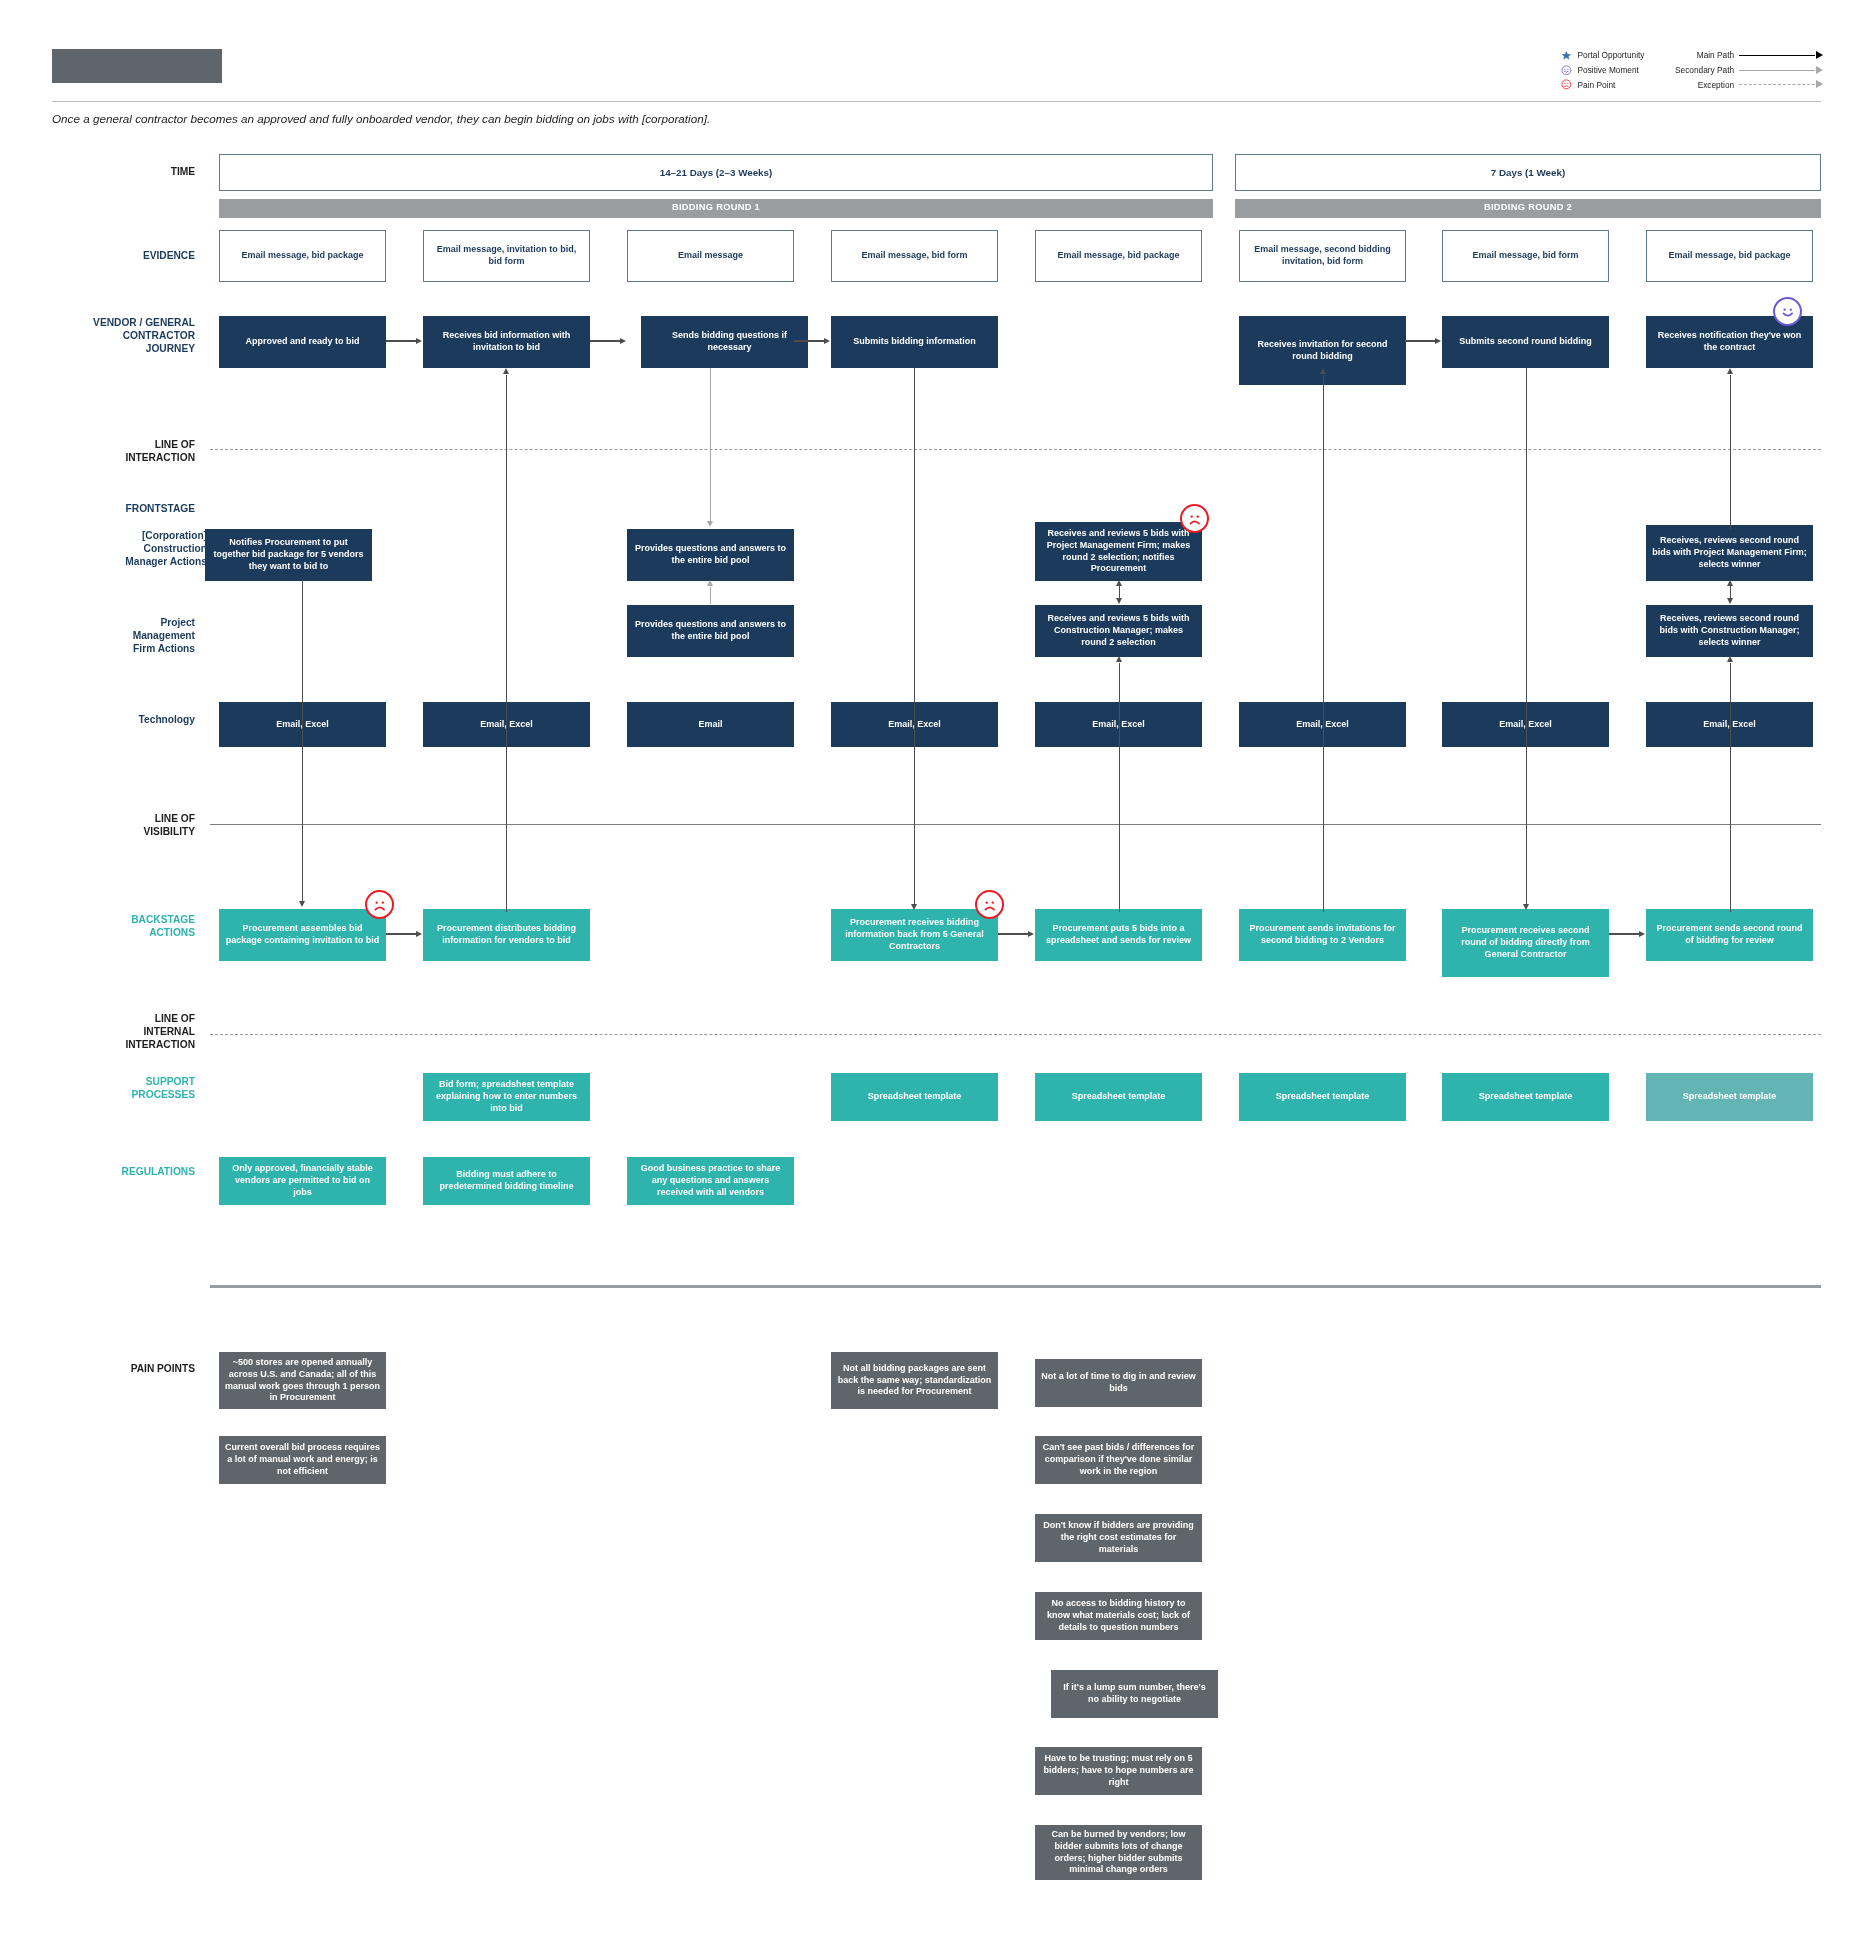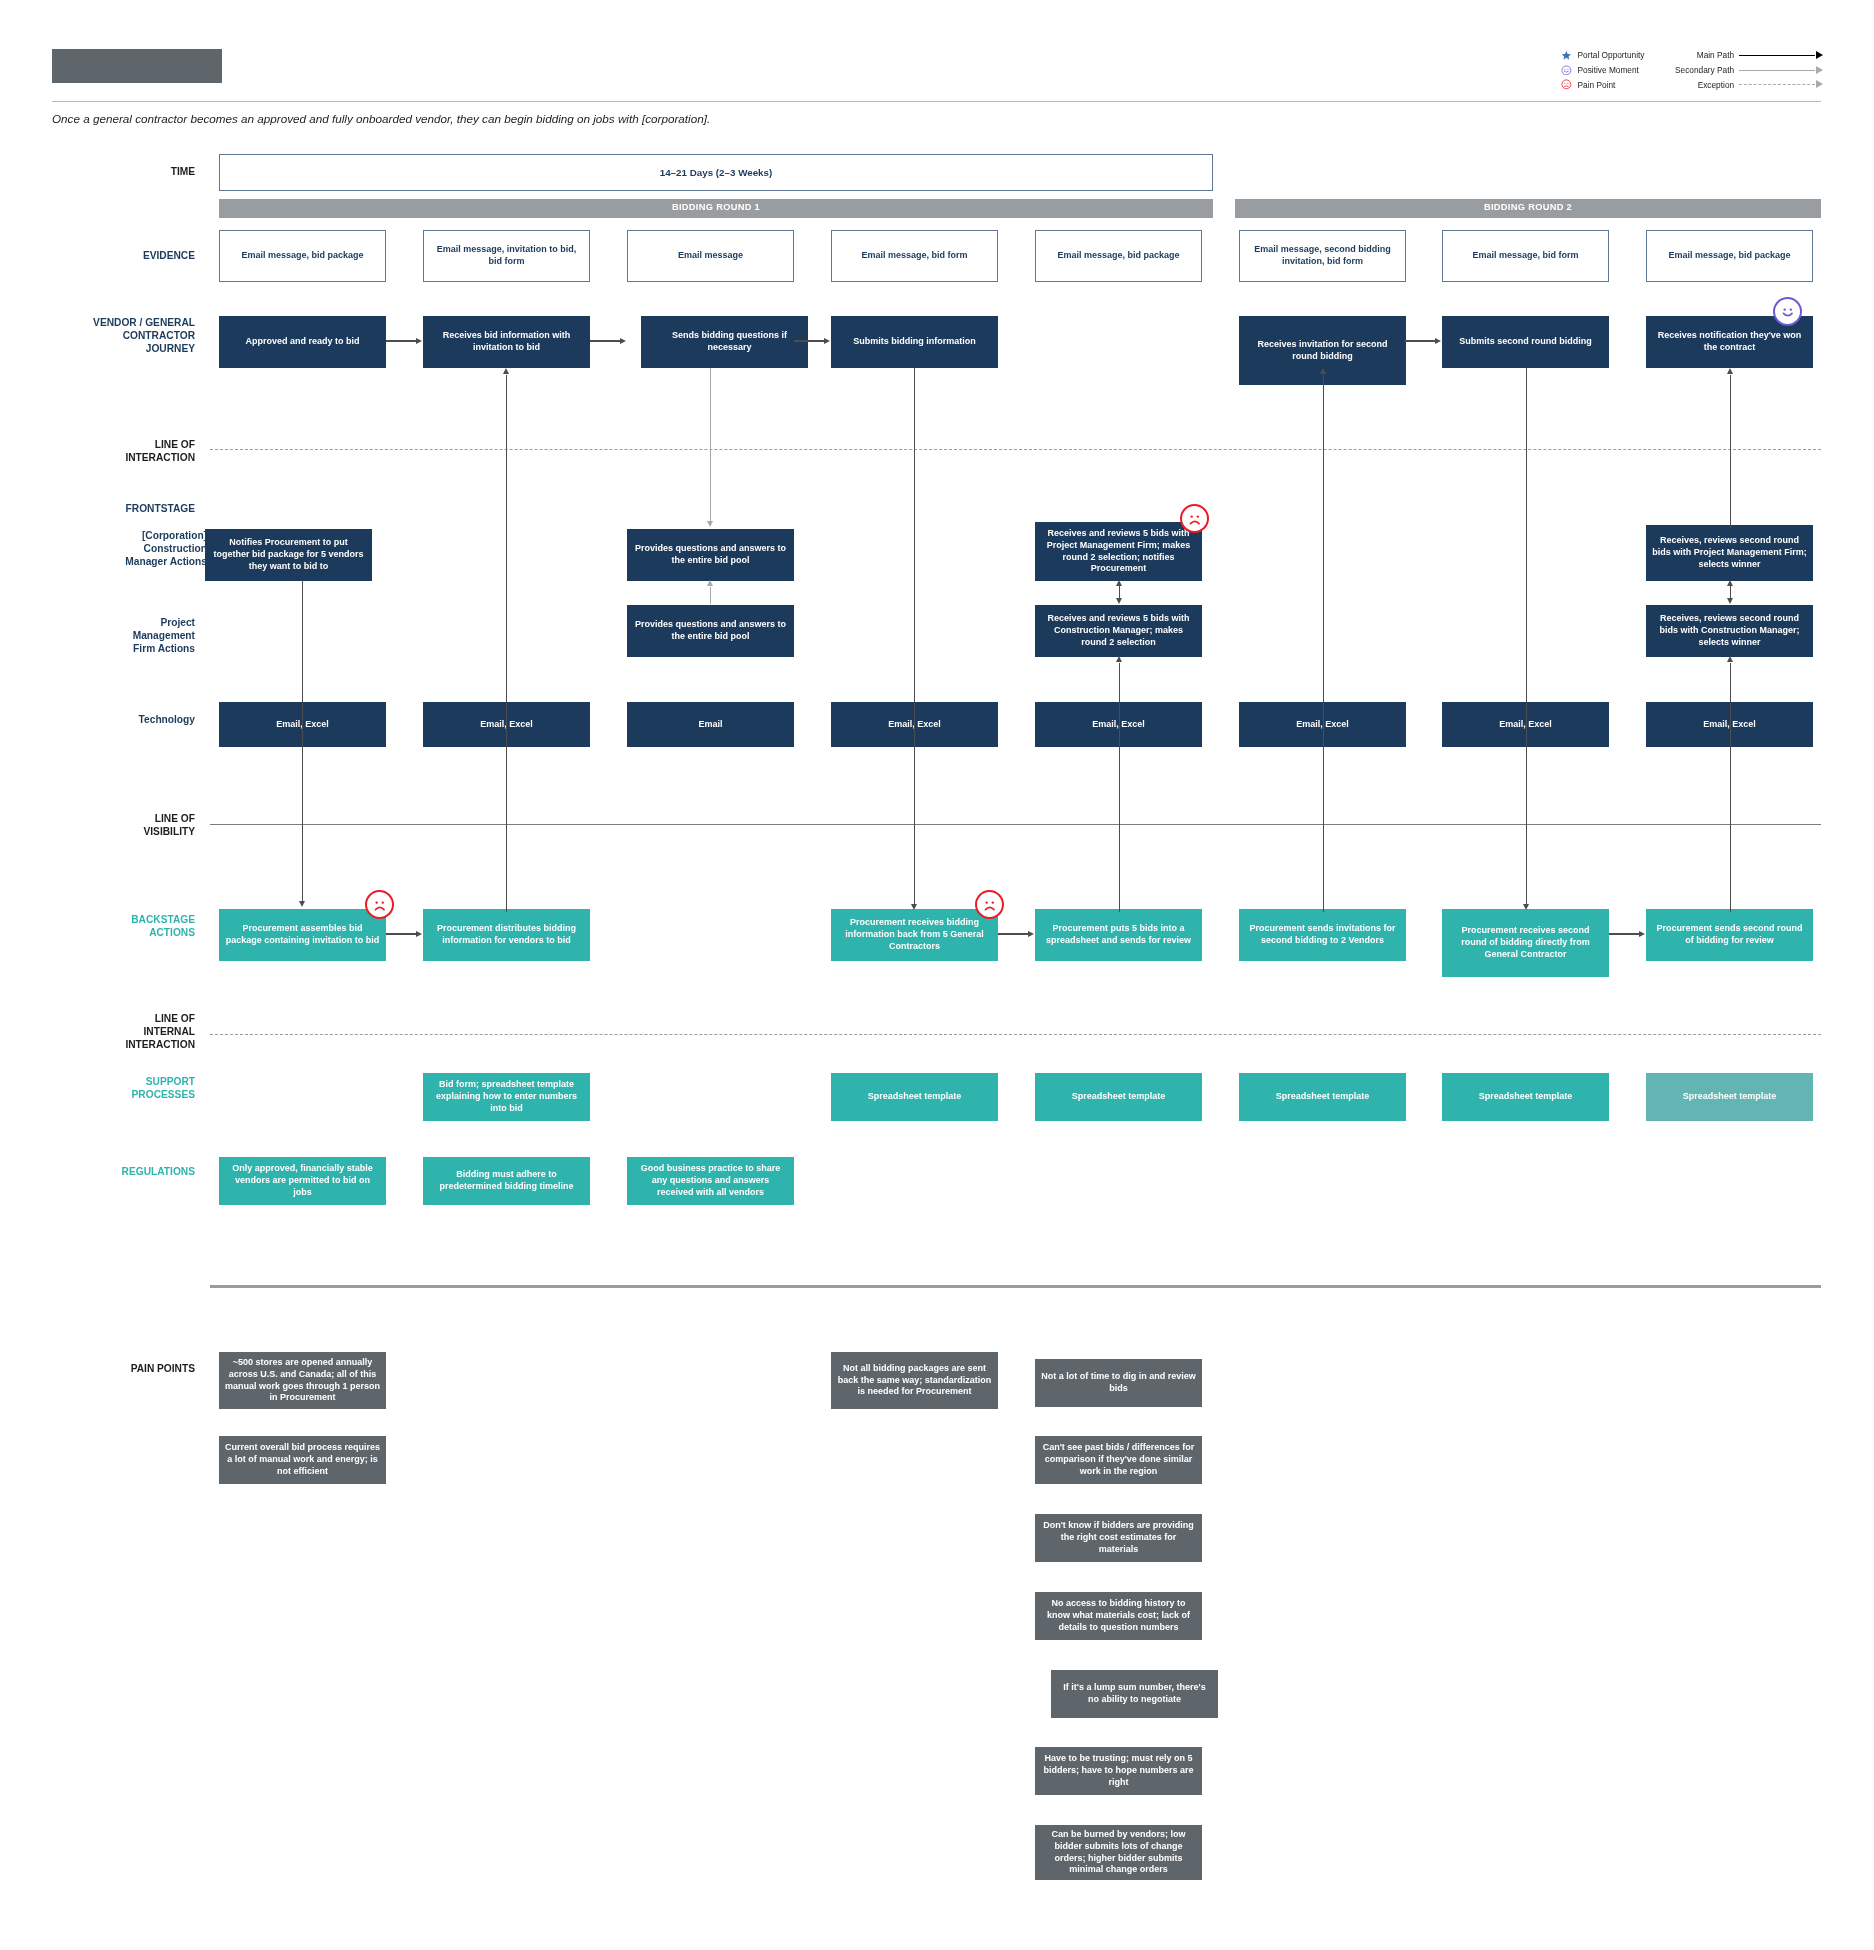--- a/index.html
+++ b/index.html
@@ -248,20 +248,21 @@
 ACTIONS</div>
   <div class="rowlabel dark" style="left:0px; top:1012px; white-space:pre-line;">LINE OF
 INTERNAL
 INTERACTION</div>
   <div class="rowlabel teal" style="left:0px; top:1075px; white-space:pre-line;">SUPPORT
 PROCESSES</div>
   <div class="rowlabel teal" style="left:0px; top:1165px;">REGULATIONS</div>
   <div class="rowlabel dark" style="left:0px; top:1362px;">PAIN POINTS</div>
 
   <div class="box time" style="left:219px; top:154px; width:994px; height:37px;">14–21 Days (2–3 Weeks)</div>
+  <div class="box time" style="left:1235px; top:154px; width:586px; height:37px;">7 Days (1 Week)</div>
 
   <div class="box band" style="left:219px; top:199px; width:994px; height:18.5px;">BIDDING ROUND 1</div>
   <div class="box band" style="left:1235px; top:199px; width:586px; height:18.5px;">BIDDING ROUND 2</div>
 
   <div class="box outline" style="left:219px; top:230px; width:167px; height:52px;">Email message, bid package</div>
   <div class="box outline" style="left:423px; top:230px; width:167px; height:52px;">Email message, invitation to bid, bid form</div>
   <div class="box outline" style="left:627px; top:230px; width:167px; height:52px;">Email message</div>
   <div class="box outline" style="left:831px; top:230px; width:167px; height:52px;">Email message, bid form</div>
   <div class="box outline" style="left:1035px; top:230px; width:167px; height:52px;">Email message, bid package</div>
   <div class="box outline" style="left:1239px; top:230px; width:167px; height:52px;">Email message, second bidding invitation, bid form</div>

